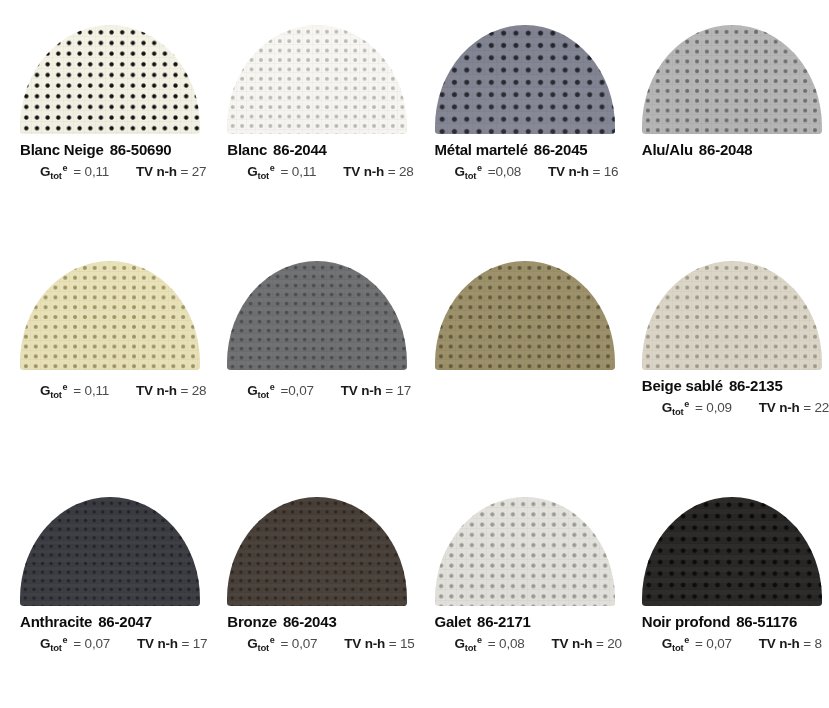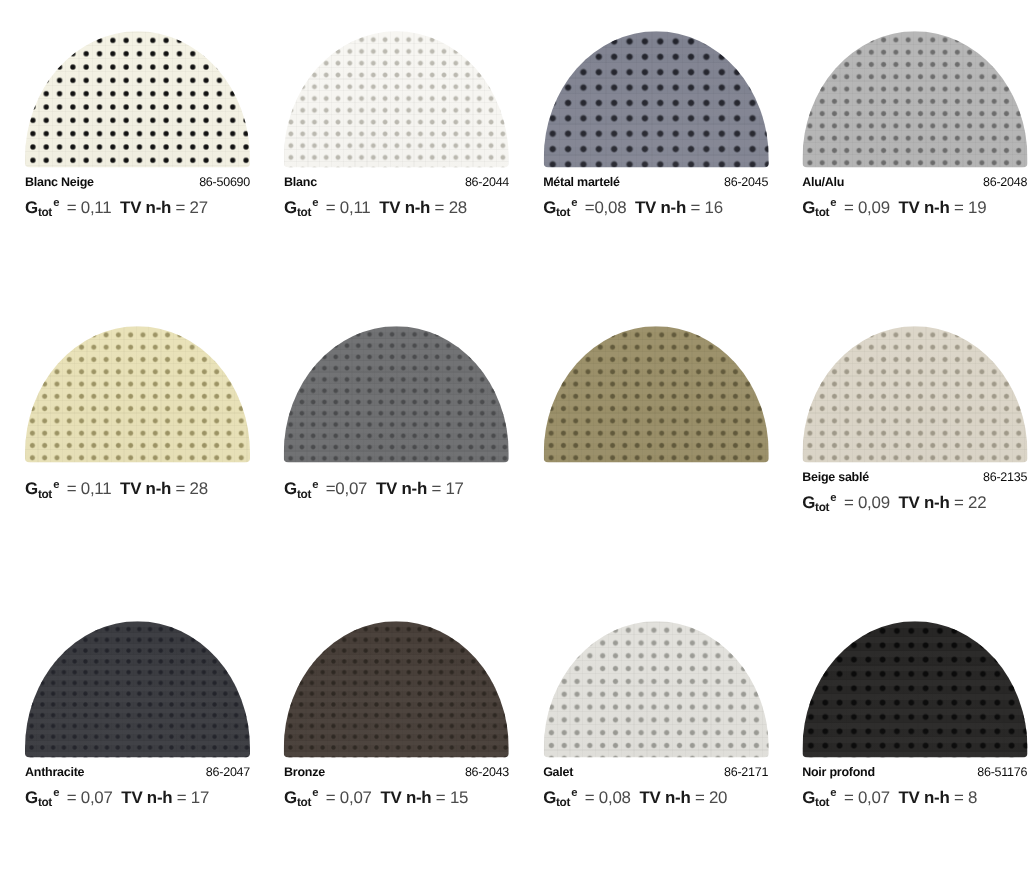--- a/index.html
+++ b/index.html
@@ -69,39 +69,40 @@
   }
 
   .labels {
     position: absolute;
     left: 20px;
     top: 141px;
     width: 180px;
   }
   .line1 {
     display: flex;
-    justify-content: space-between;
+    justify-content: flex-start;
     align-items: baseline;
-    font-size: 10px;
+    font-size: 15px;
     font-weight: bold;
     color: #0d0d0d;
     letter-spacing: -0.2px;
     white-space: nowrap;
   }
   .line1 .name { margin-right: 6px; }
-  .line1 .code { font-weight: normal; }
+  .line1 .code { font-weight: bold; }
   .line2 {
     margin-top: 6px;
     font-size: 13.5px;
     color: #1a1a1a;
     white-space: nowrap;
     letter-spacing: -0.2px;
   }
   .line2 .lbl {
     font-weight: bold;
+    margin-left: 20px;
   }
   .line2 sub {
     font-size: 9.5px;
     font-weight: bold;
     vertical-align: baseline;
     position: relative;
     top: 2.5px;
     letter-spacing: -0.3px;
   }
   .line2 sup {
@@ -184,21 +185,20 @@
             <div class="mesh" style="background-image: radial-gradient(rgb(109, 109, 109) 0px, rgb(109, 109, 109) 1.44px, rgba(0, 0, 0, 0) 2.496px); background-size: 9.84px 9.84px; background-position: 1px 2px; opacity: 1;"></div>
             <div class="bands" style="background-image: repeating-linear-gradient(rgba(0, 0, 0, 0.06) 0px, rgba(0, 0, 0, 0.06) 1px, rgba(255, 255, 255, 0.05) 1px, rgba(255, 255, 255, 0.05) 4.92px, rgba(0, 0, 0, 0) 4.92px, rgba(0, 0, 0, 0) 9.84px), repeating-linear-gradient(to right, rgba(0, 0, 0, 0.05) 0px, rgba(0, 0, 0, 0.05) 1px, rgba(0, 0, 0, 0) 1px, rgba(0, 0, 0, 0) 9.84px);"></div>
             <div class="shade" style="background: radial-gradient(120% 140% at 50% 105%, rgba(0, 0, 0, 0.02) 0%, rgba(0, 0, 0, 0) 70%);"></div>
           </div>
         </div>
         <div class="labels">
           <div class="line1">
             <span class="name">Alu/Alu</span>
             <span class="code">86-2048</span>
           </div>
-          <div class="line2"><span class="lbl"><span>G</span><sub>tot</sub><sup>e</sup></span><span class="gap"></span><span class="num">= 0,09</span><span class="gap"></span><span class="lbl">TV n-h</span> <span class="num">= 19</span></div>
         </div>
       </div>
       <div class="cell">
         <div class="swatch-wrap">
           <div class="swatch">
             <div class="base" style="background: rgb(233, 226, 184);"></div>
             <div class="mesh" style="background-image: radial-gradient(rgb(157, 148, 101) 0px, rgb(157, 148, 101) 1.44px, rgba(0, 0, 0, 0) 2.496px); background-size: 9.84px 9.84px; background-position: 1px 2px; opacity: 1;"></div>
             <div class="bands" style="background-image: repeating-linear-gradient(rgba(0, 0, 0, 0.06) 0px, rgba(0, 0, 0, 0.06) 1px, rgba(255, 255, 255, 0.05) 1px, rgba(255, 255, 255, 0.05) 4.92px, rgba(0, 0, 0, 0) 4.92px, rgba(0, 0, 0, 0) 9.84px), repeating-linear-gradient(to right, rgba(0, 0, 0, 0.05) 0px, rgba(0, 0, 0, 0.05) 1px, rgba(0, 0, 0, 0) 1px, rgba(0, 0, 0, 0) 9.84px);"></div>
             <div class="shade" style="background: radial-gradient(120% 140% at 50% 105%, rgba(0, 0, 0, 0.02) 0%, rgba(0, 0, 0, 0) 70%);"></div>
           </div>

